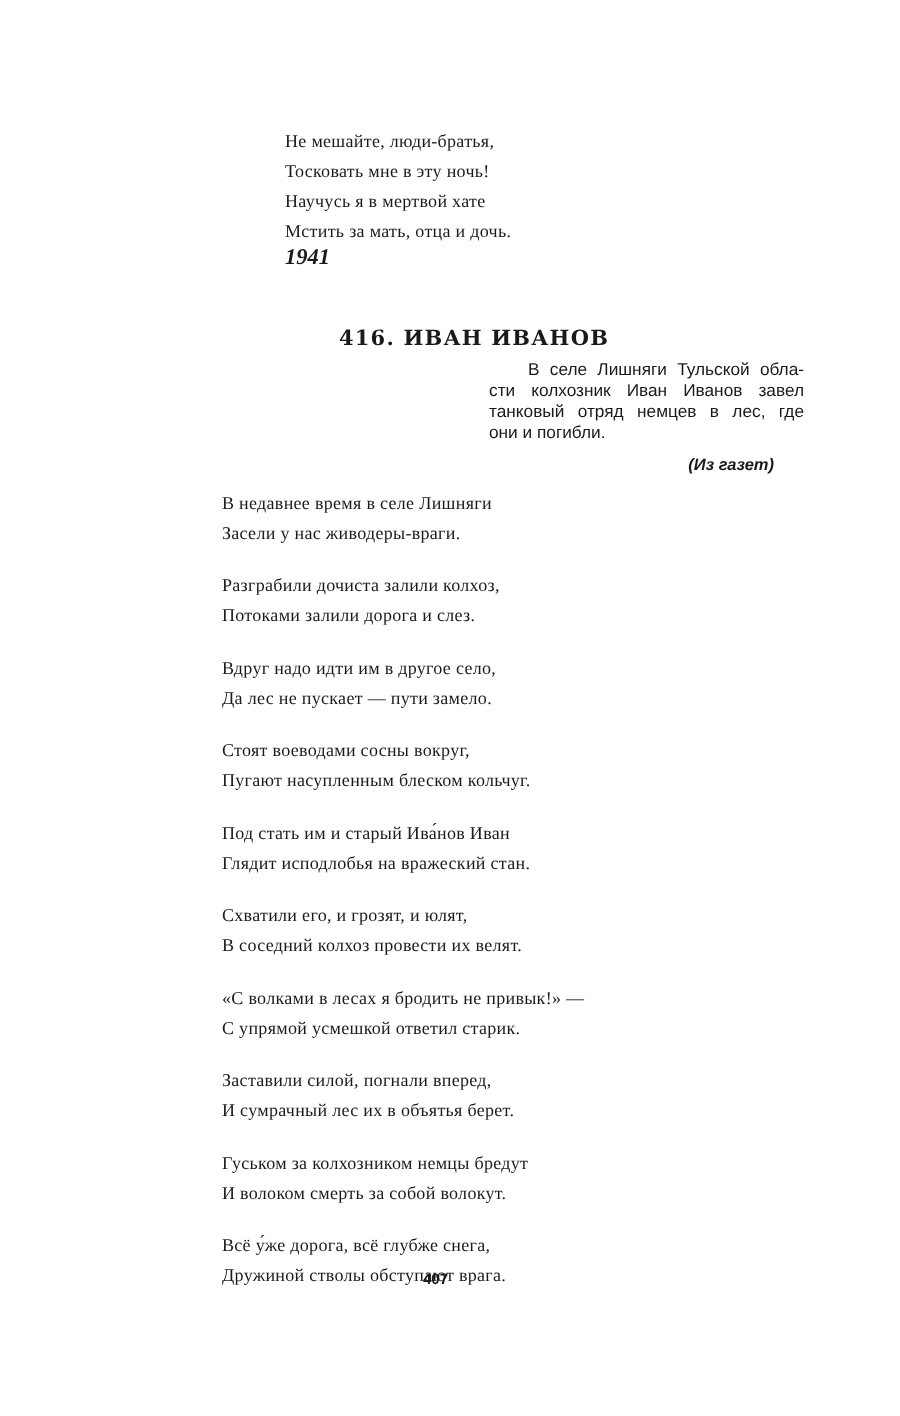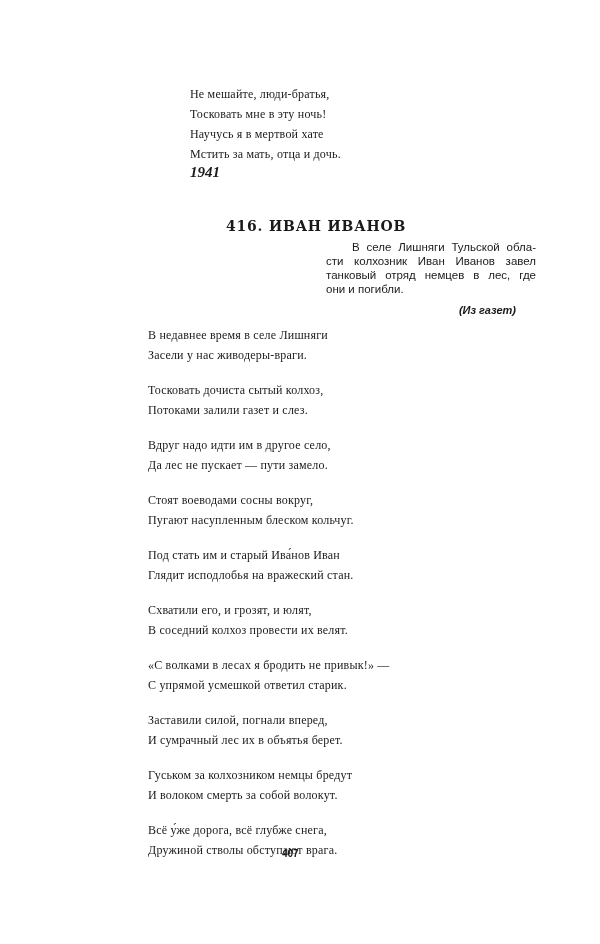--- a/index.html
+++ b/index.html
@@ -61,22 +61,22 @@
   <span class="ep-line last">они и погибли.</span>
 </div>
 <div id="epigraph-source" class="abs">(Из газет)</div>
 
 <div id="main-poem" class="abs">
   <div class="stanza">
     <span class="verse-line">В недавнее время в селе Лишняги</span>
     <span class="verse-line">Засели у нас живодеры-враги.</span>
   </div>
   <div class="stanza">
-    <span class="verse-line">Тосковать дочиста сытый колхоз,</span>
-    <span class="verse-line">Потоками залили газет и слез.</span>
+    <span class="verse-line">Разграбили дочиста залили колхоз,</span>
+    <span class="verse-line">Потоками залили дорога и слез.</span>
   </div>
   <div class="stanza">
     <span class="verse-line">Вдруг надо идти им в другое село,</span>
     <span class="verse-line">Да лес не пускает — пути замело.</span>
   </div>
   <div class="stanza">
     <span class="verse-line">Стоят воеводами сосны вокруг,</span>
     <span class="verse-line">Пугают насупленным блеском кольчуг.</span>
   </div>
   <div class="stanza">

